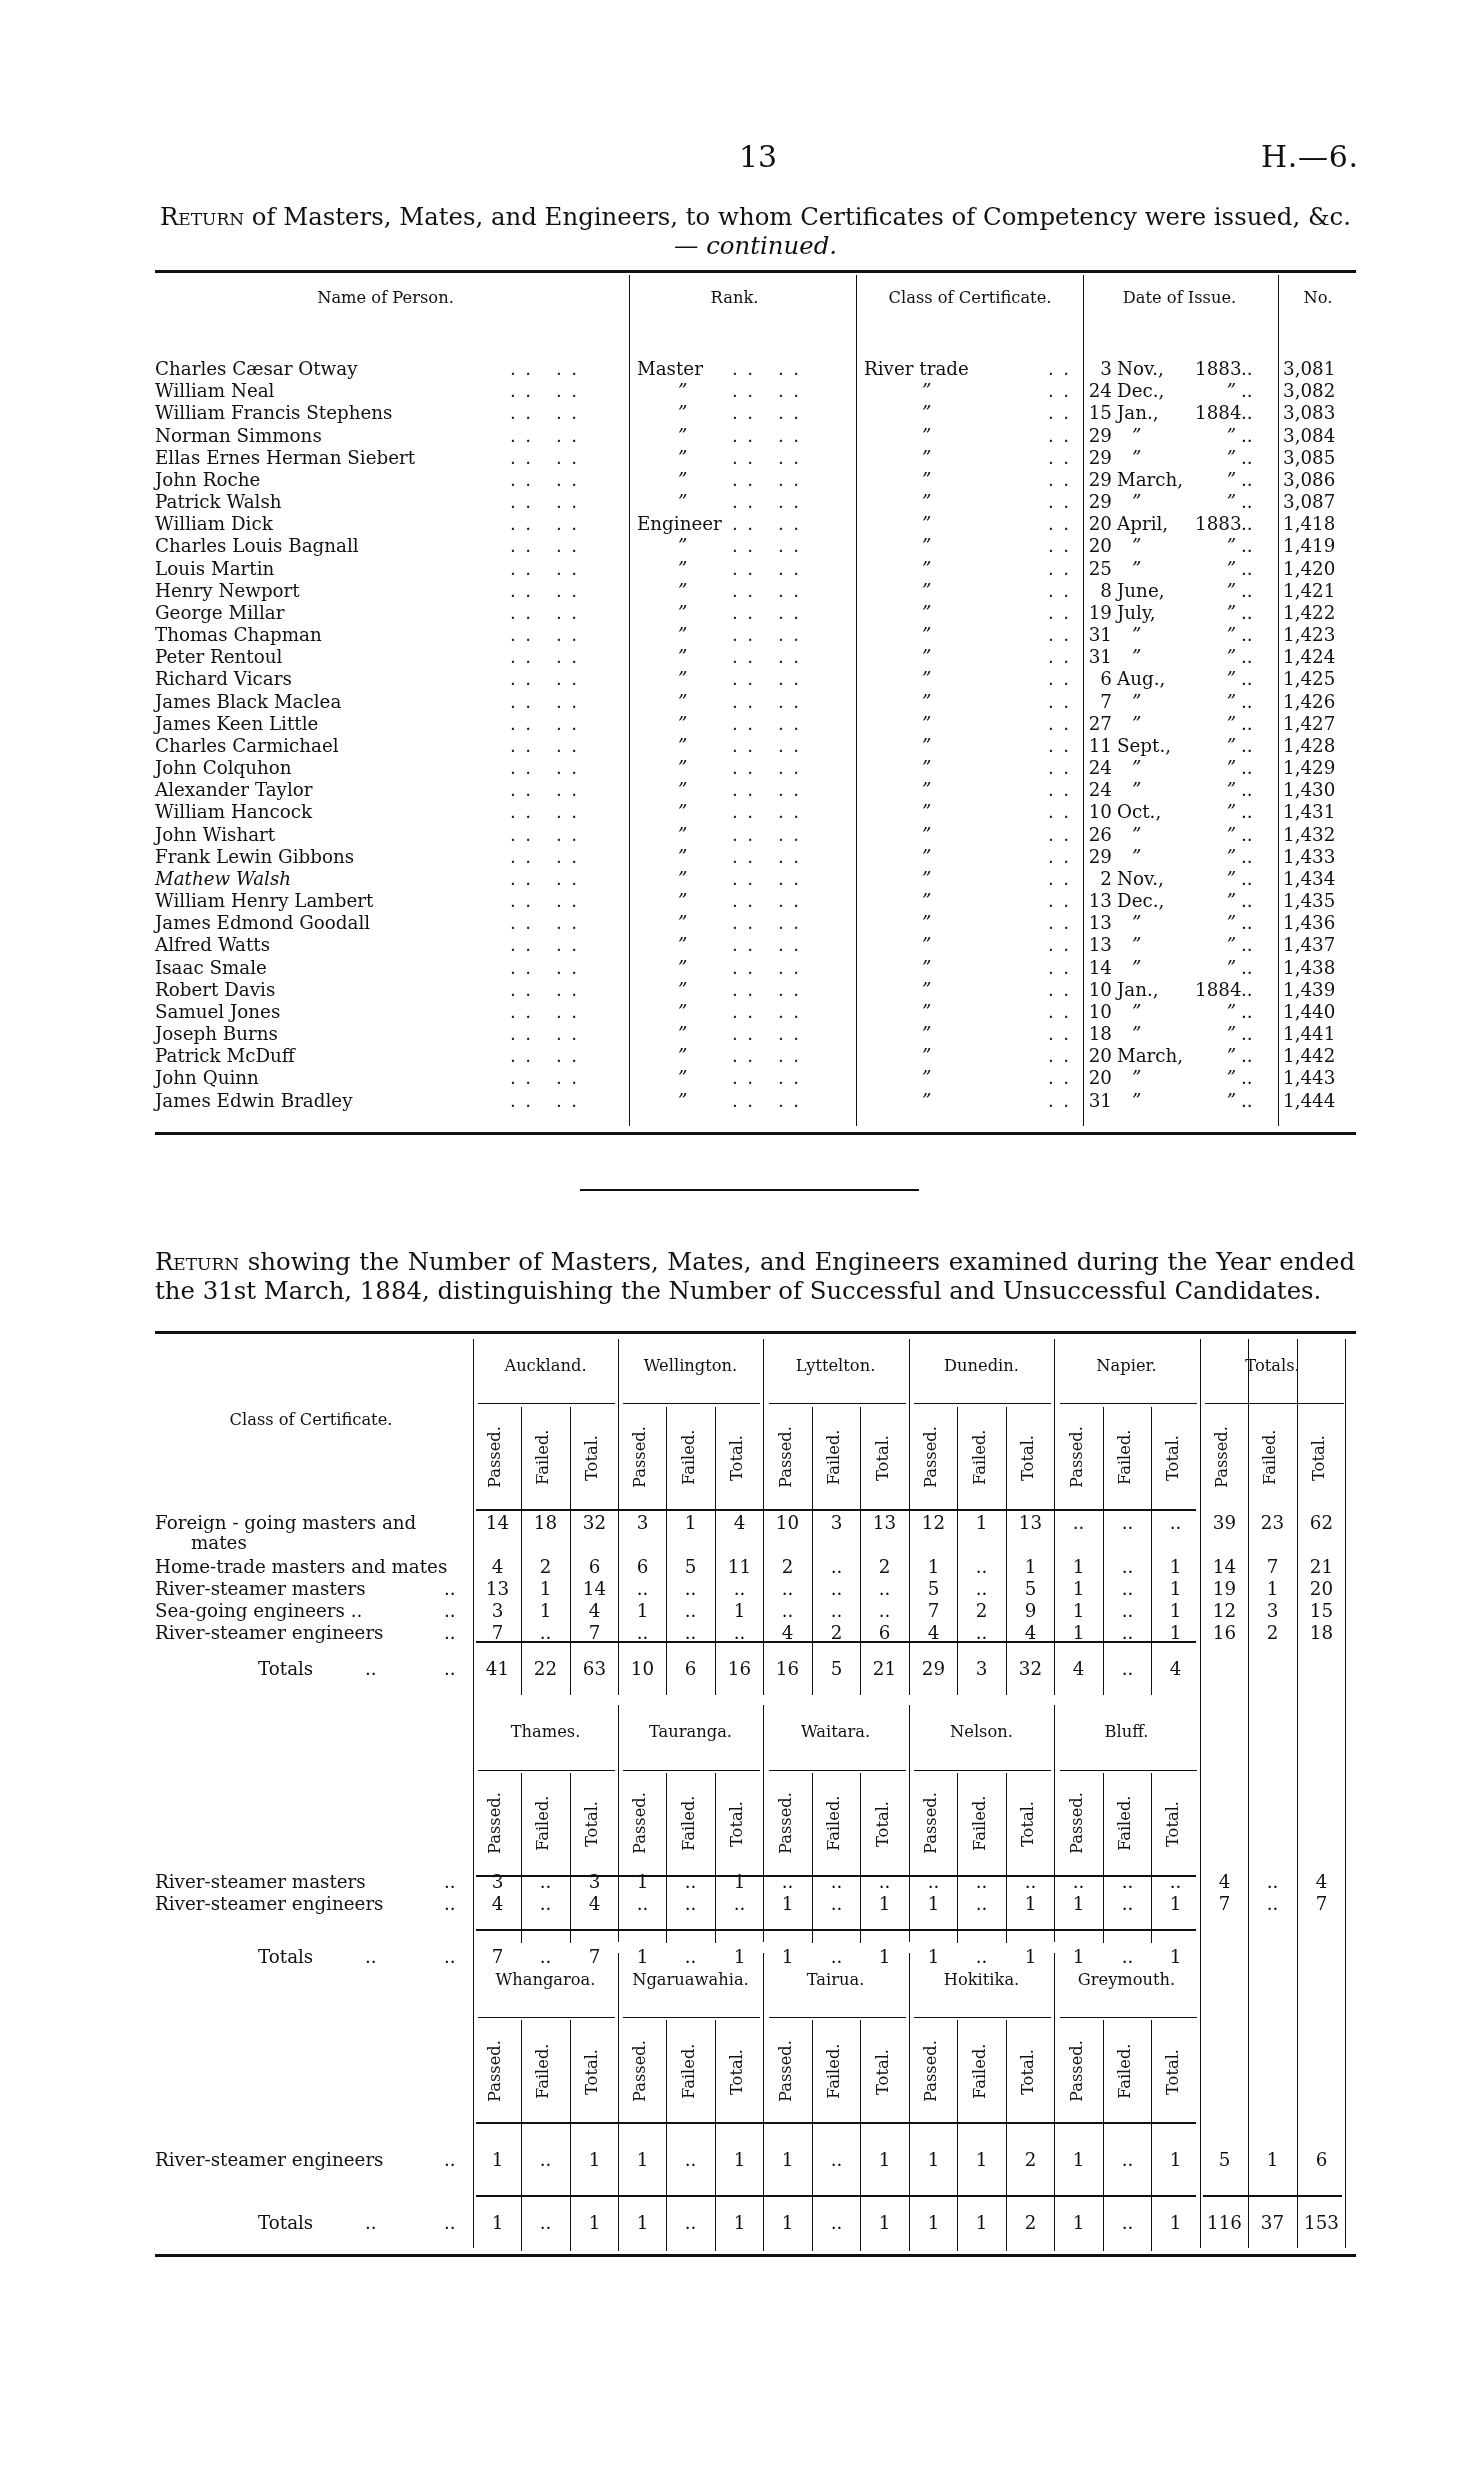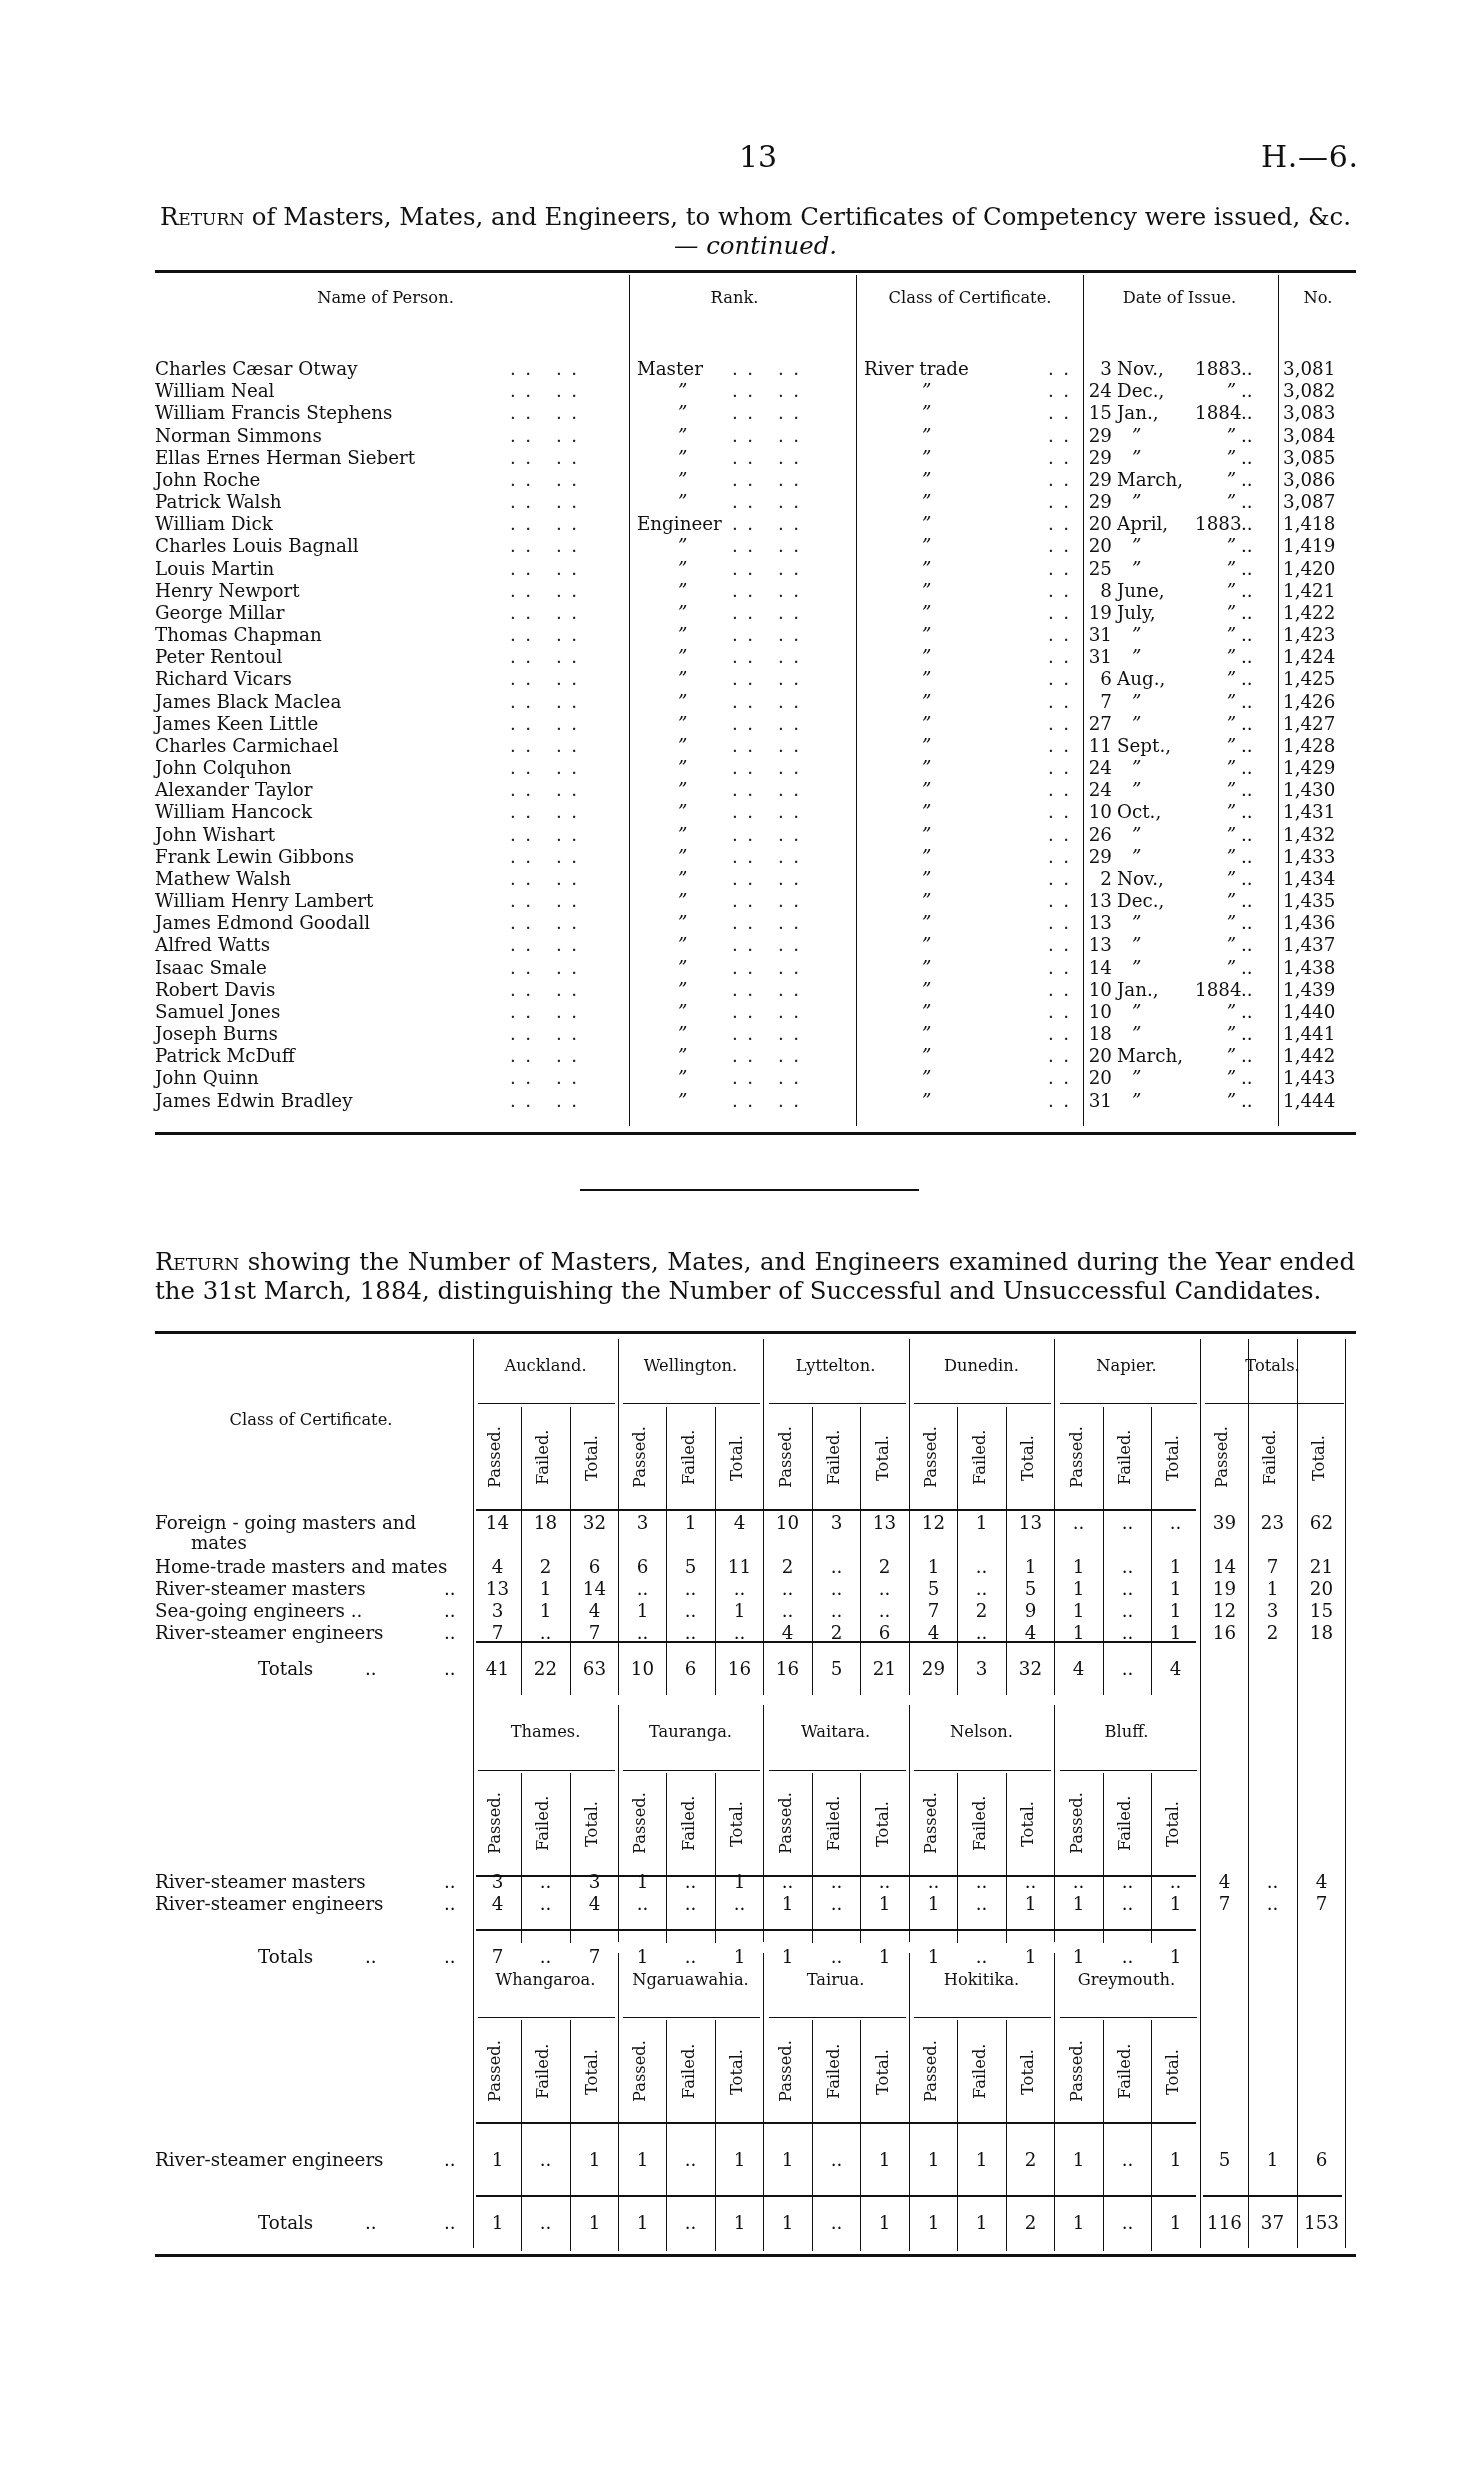--- a/index.html
+++ b/index.html
@@ -342,21 +342,21 @@
       <div class="t1-cell dots" style="left: 732px;">.. ..</div>
       <div class="t1-cell" style="left: 922px; font-style: italic;">”</div>
       <div class="t1-cell dots" style="left: 1048px;">..</div>
       <div class="t1-cell" style="left: 1085px; width: 27px; text-align: right;">29</div>
       <div class="t1-cell" style="left: 1132px; font-style: italic;">”</div>
       <div class="t1-cell" style="left: 1195px; width: 41px; text-align: right; font-style: italic;">”</div>
       <div class="t1-cell" style="left: 1241px;">..</div>
       <div class="t1-cell" style="left: 1283px;">1,433</div>
     </div>
     <div class="t1-row" style="top: 868px; width: 1481px;">
-      <div class="t1-cell" style="left: 155px;">Mathew Walsh</div>
+      <div class="t1-cell" style="left: 155px; font-style: italic;">Mathew Walsh</div>
       <div class="t1-cell dots" style="left: 510px;">.. ..</div>
       <div class="t1-cell" style="left: 678px; font-style: italic;">”</div>
       <div class="t1-cell dots" style="left: 732px;">.. ..</div>
       <div class="t1-cell" style="left: 922px; font-style: italic;">”</div>
       <div class="t1-cell dots" style="left: 1048px;">..</div>
       <div class="t1-cell" style="left: 1085px; width: 27px; text-align: right;">2</div>
       <div class="t1-cell" style="left: 1117px;">Nov.,</div>
       <div class="t1-cell" style="left: 1195px; width: 41px; text-align: right; font-style: italic;">”</div>
       <div class="t1-cell" style="left: 1241px;">..</div>
       <div class="t1-cell" style="left: 1283px;">1,434</div>

